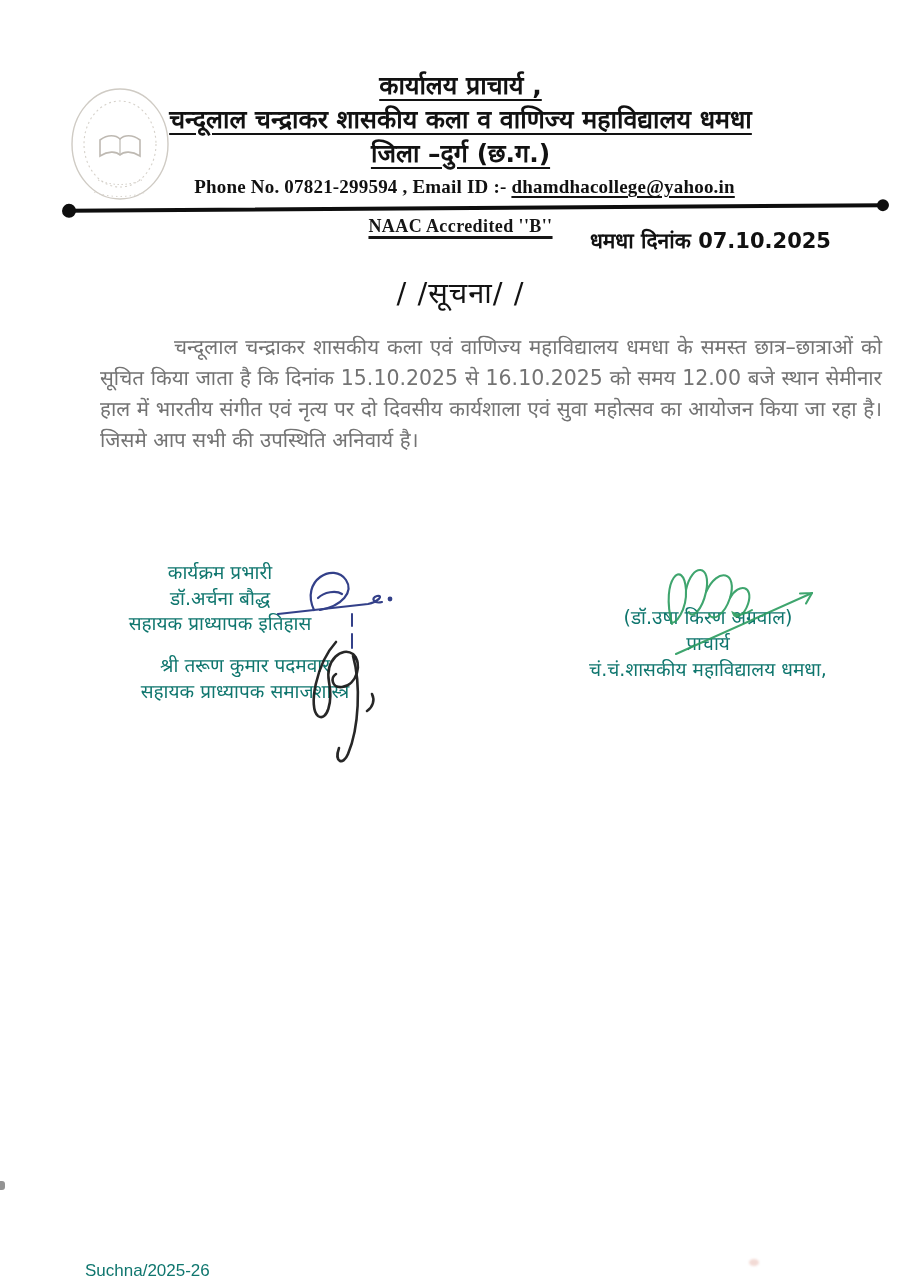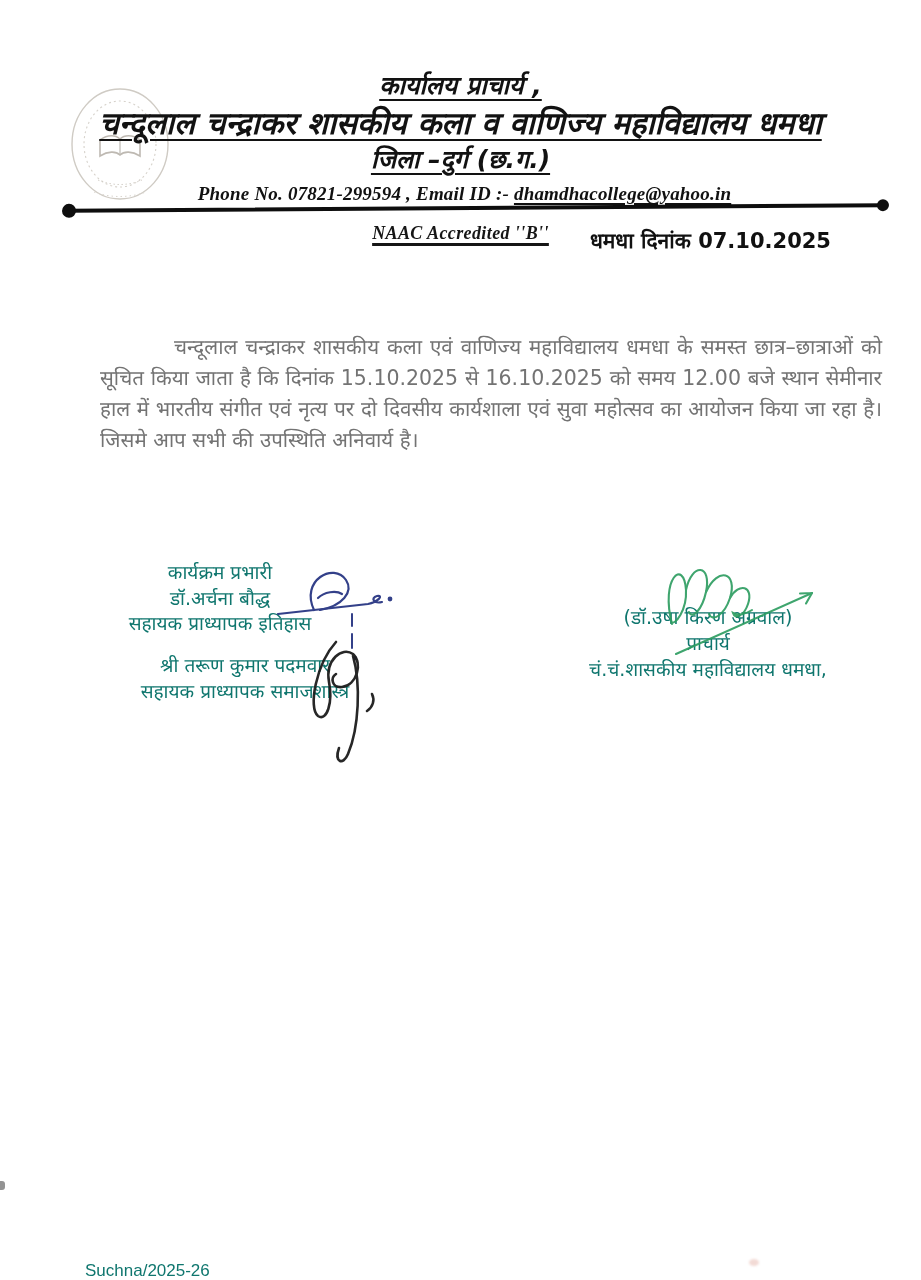--- a/index.html
+++ b/index.html
@@ -9,28 +9,27 @@
     background:#ffffff; overflow:hidden;
     font-family:"DejaVu Sans", sans-serif; color:#161616;
   }
   .dev { font-family:"DejaVu Sans", sans-serif; }
 
   
   .letterhead {
     position:absolute; top:72px; left:0; right:0;
     display:flex; flex-direction:column; align-items:center; gap:5px;
     text-align:center;
-    font-style:italic;
   }
   .h-dev {
     font-weight:bold; color:#121212; line-height:1.15;
     text-decoration:underline; text-decoration-thickness:2px; text-underline-offset:5px;
   }
   .h-office  { font-size:25px; }
-  .h-college { font-size:31px; }
+  .h-college { font-size:25px; }
   .h-district{ font-size:25px; }
   .h-contact {
     font-family:"Liberation Serif", serif; font-weight:bold;
     font-size:19px; color:#111; margin-top:3px; letter-spacing:.2px;margin-left:8px;
   }
   .h-contact .email { text-decoration:underline; text-decoration-thickness:2px; text-underline-offset:3px; }
   .h-naac {
     font-family:"Liberation Serif", serif; font-weight:bold; font-size:18px;
     text-decoration:underline; text-decoration-thickness:2.5px; text-underline-offset:4px;
     letter-spacing:.4px; margin-top:13px;
@@ -117,20 +116,21 @@
     <div class="h-contact">
       <span>Phone No. 07821-299594  , Email ID :- </span><span class="email">dhamdhacollege@yahoo.in</span>
     </div>
     <div class="h-naac">NAAC Accredited ''B''</div>
   </header>
 
   <div class="rule"></div>
 
   <div class="dev dateline">धमधा दिनांक 07.10.2025</div>
 
+  <div class="dev notice-title">/ /सूचना/ /</div>
 
   <p class="dev notice-body">चन्दूलाल चन्द्राकर शासकीय कला एवं वाणिज्य महाविद्यालय धमधा के समस्त छात्र–छात्राओं को सूचित किया जाता है कि दिनांक 15.10.2025 से 16.10.2025 को समय 12.00 बजे स्थान सेमीनार हाल में भारतीय संगीत एवं नृत्य पर दो दिवसीय कार्यशाला एवं  सुवा महोत्सव का आयोजन किया जा रहा है। जिसमे आप सभी की उपस्थिति अनिवार्य है।</p>
 
   <section class="dev sig sig-left1">
     <div>कार्यक्रम प्रभारी</div>
     <div>डॉ.अर्चना बौद्ध</div>
     <div>सहायक प्राध्यापक इतिहास</div>
   </section>
   <svg class="ink ink-archana" viewBox="0 0 130 120">
     <g fill="none" stroke="#22307f" stroke-width="2.2" stroke-linecap="round" opacity=".92">

